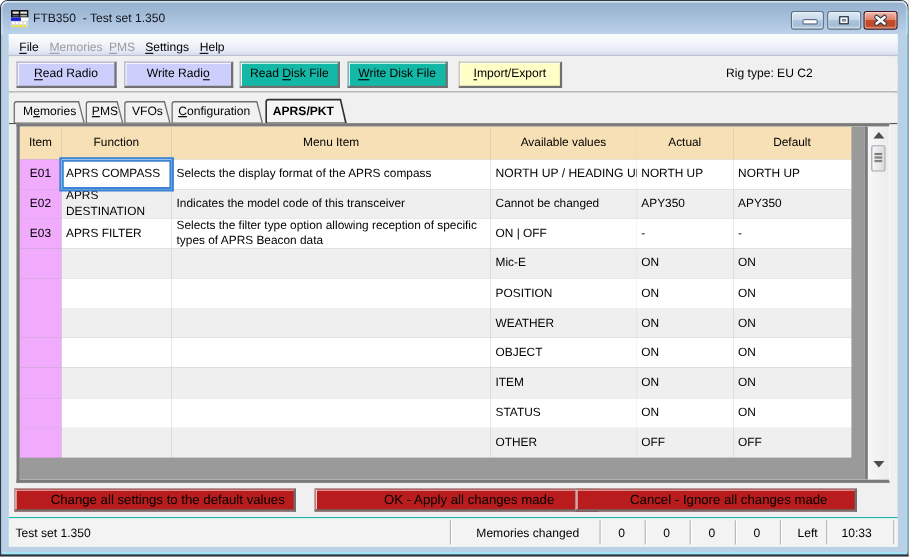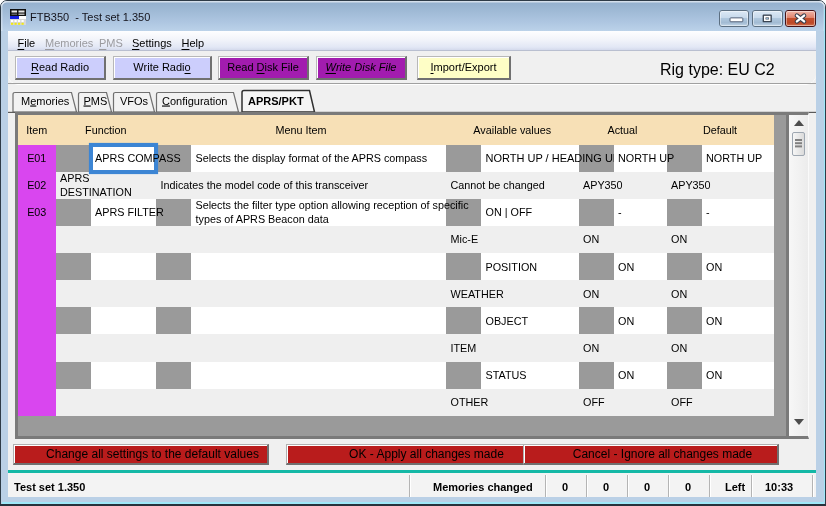--- a/index.html
+++ b/index.html
@@ -36,38 +36,38 @@
 .dis { color:#9B9B9F; }
 
 
 .toolbar { position:absolute; left:0; top:20px; width:808px; height:34px; background:#F0F0F0;
   border-bottom:1px solid #FFFFFF;border-radius:10px; }
 .toolbar:after { content:""; position:absolute; left:0; bottom:0; width:100%; height:1px; background:#A0A0A0; }
 .tbtn { position:absolute; top:5px; height:24px; font-size:11px; text-align:center; color:#000;
   border:1px solid #B8B8B8; border-right:2px solid #707070; border-bottom:2px solid #707070;
   box-shadow:inset 1px 1px 0 #FFFFFF; line-height:21px; }
 .lav { background:#CCCEFC; }
-.wht { background:#a21caf; }
+.wht { background:#14b8a6; }
 .yel { background:#FEFEC6; }
-.rig { position:absolute; left:652px; top:10px; font-size:16px; color:#000; }
+.rig { position:absolute; left:652px; top:10px; font-size:11px; color:#000; }
 
 
 .tabs { position:absolute; left:0; top:54px; width:808px; height:28px; }
 
 
 .grid { position:absolute; left:7px; top:80.5px; width:794px; height:327px; overflow:hidden;
   border:3px solid #7A7A7A; border-right:1px solid #FAFAFA; background:#F1F1F1; }
 .cells { position:absolute; left:0; top:0; width:767.5px; height:321px;
   display:grid; grid-template-columns:37.5px 100.5px 290px 132.5px 88px 107px;
   grid-template-rows:30px repeat(10,27.15px); gap:0; background:#9A9A9A;
   font-size:10.8px; color:#000; }
 .cells div { display:flex; align-items:center; padding-left:4.5px; overflow:visible; white-space:nowrap; }
 .hd { background:#F7E0B6; justify-content:center; padding-left:0 !important; }
-.it { background:#d946ef; justify-content:center; padding-left:0 !important; }
-.w { background:#FFFFFF;margin-left:35px; }
+.it { background:#f0abfc; justify-content:center; padding-left:0 !important; }
+.w { background:#FFFFFF; }
 .g { background:#EFEFEF; }
 .foc { box-shadow:inset 0 0 0 2px #3C85D4, 0 0 0 2.1px #3C85D4; z-index:2; }
 .two { line-height:14px; }
 .vsep { position:absolute; left:767.5px; top:0; width:3.5px; height:321px; background:#7A7A7A; }
 .vscroll { position:absolute; left:771px; top:0; width:19px; height:321px;
   background:linear-gradient(to right,#F7F7F7,#ECECEC); }
 .uparrow { position:absolute; left:4.5px; top:5px; width:0; height:0;
   border-left:5px solid transparent; border-right:5px solid transparent; border-bottom:6px solid #4D4D4D; }
 .dnarrow { position:absolute; left:4.5px; top:304px; width:0; height:0;
   border-left:5px solid transparent; border-right:5px solid transparent; border-top:6px solid #4D4D4D; }
@@ -76,21 +76,21 @@
 .thumb:before { content:""; position:absolute; left:2.5px; top:6px; width:6.5px; height:1.6px;
   background:#808080; box-shadow:0 3.2px 0 #808080, 0 6.4px 0 #808080; }
 
 
 .bbtn { position:absolute; top:412.5px; height:21.5px; font-size:12px; text-align:center; color:#000;
   background:#b91c1c; border:1px solid #B0B0B0; border-right:2px solid #707070; border-bottom:2px solid #707070;
   box-shadow:inset 1px 1px 0 #FFFFFF; line-height:18.5px;padding-left:24px; }
 
 
 .status { position:absolute; left:0; top:439px; width:808px; height:27px; background:#F3F3F3;
-  border-top:3px solid #14b8a6; font-size:11px; color:#000;font-weight:bold; }
+  border-top:1px solid #14b8a6; font-size:11px; color:#000; }
 .status span { position:absolute; top:8px; }
 .sep { position:absolute; top:2px; height:22px; width:1px; background:#B4B4B4; box-shadow:1px 0 0 #FFFFFF; }
 
 
 .cyan-b { position:absolute; left:2px; top:502px; width:822px; height:1.5px; background:#9FE8F8; }
 .cyan-r { position:absolute; left:823.5px; top:9px; width:1.5px; height:493px; background:#9FE8F8; }
 .dark-b { position:absolute; left:0; top:504px; width:826px; height:2px; background:#28323C; }
 </style>
 </head>
 <body>
@@ -157,21 +157,21 @@
     <span style="left:37px" class="dis"><u>M</u>emories</span>
     <span style="left:91px" class="dis"><u>P</u>MS</span>
     <span style="left:124px"><u>S</u>ettings</span>
     <span style="left:173.5px"><u>H</u>elp</span>
   </div>
 
   <div class="toolbar">
     <div class="tbtn lav" style="left:7px;  width:91px;"><u>R</u>ead Radio</div>
     <div class="tbtn lav" style="left:105px;width:99px;">Write Radi<u>o</u></div>
     <div class="tbtn wht" style="left:210px;width:91px;">Read <u>D</u>isk File</div>
-    <div class="tbtn wht" style="left:308px;width:91px;font-style:italic;"><u>W</u>rite Disk File</div>
+    <div class="tbtn wht" style="left:308px;width:91px;"><u>W</u>rite Disk File</div>
     <div class="tbtn yel" style="left:409px;width:94px;"><u>I</u>mport/Export</div>
     <div class="rig">Rig type: EU C2</div>
   </div>
 
   <svg class="tabs" width="808" height="28" viewBox="0 0 808 28">
     <rect x="0" y="0" width="808" height="28" fill="#F0F0F0"></rect>
     <g font-size="11" font-family="Liberation Sans" fill="#000">
       <path d="M5 27 L5 9.5 Q5 7.5 7 7.5 L63.5 7.5 L68.5 27 Z" fill="#F2F2F2" stroke="#707070" stroke-width="1.2"></path>
       <path d="M70.5 27 L70.5 9.5 Q70.5 7.5 72.5 7.5 L98.5 7.5 L103.5 27 Z" fill="#F2F2F2" stroke="#707070" stroke-width="1.2"></path>
       <path d="M105.5 27 L105.5 9.5 Q105.5 7.5 107.5 7.5 L141.5 7.5 L146.5 27 Z" fill="#F2F2F2" stroke="#707070" stroke-width="1.2"></path>

